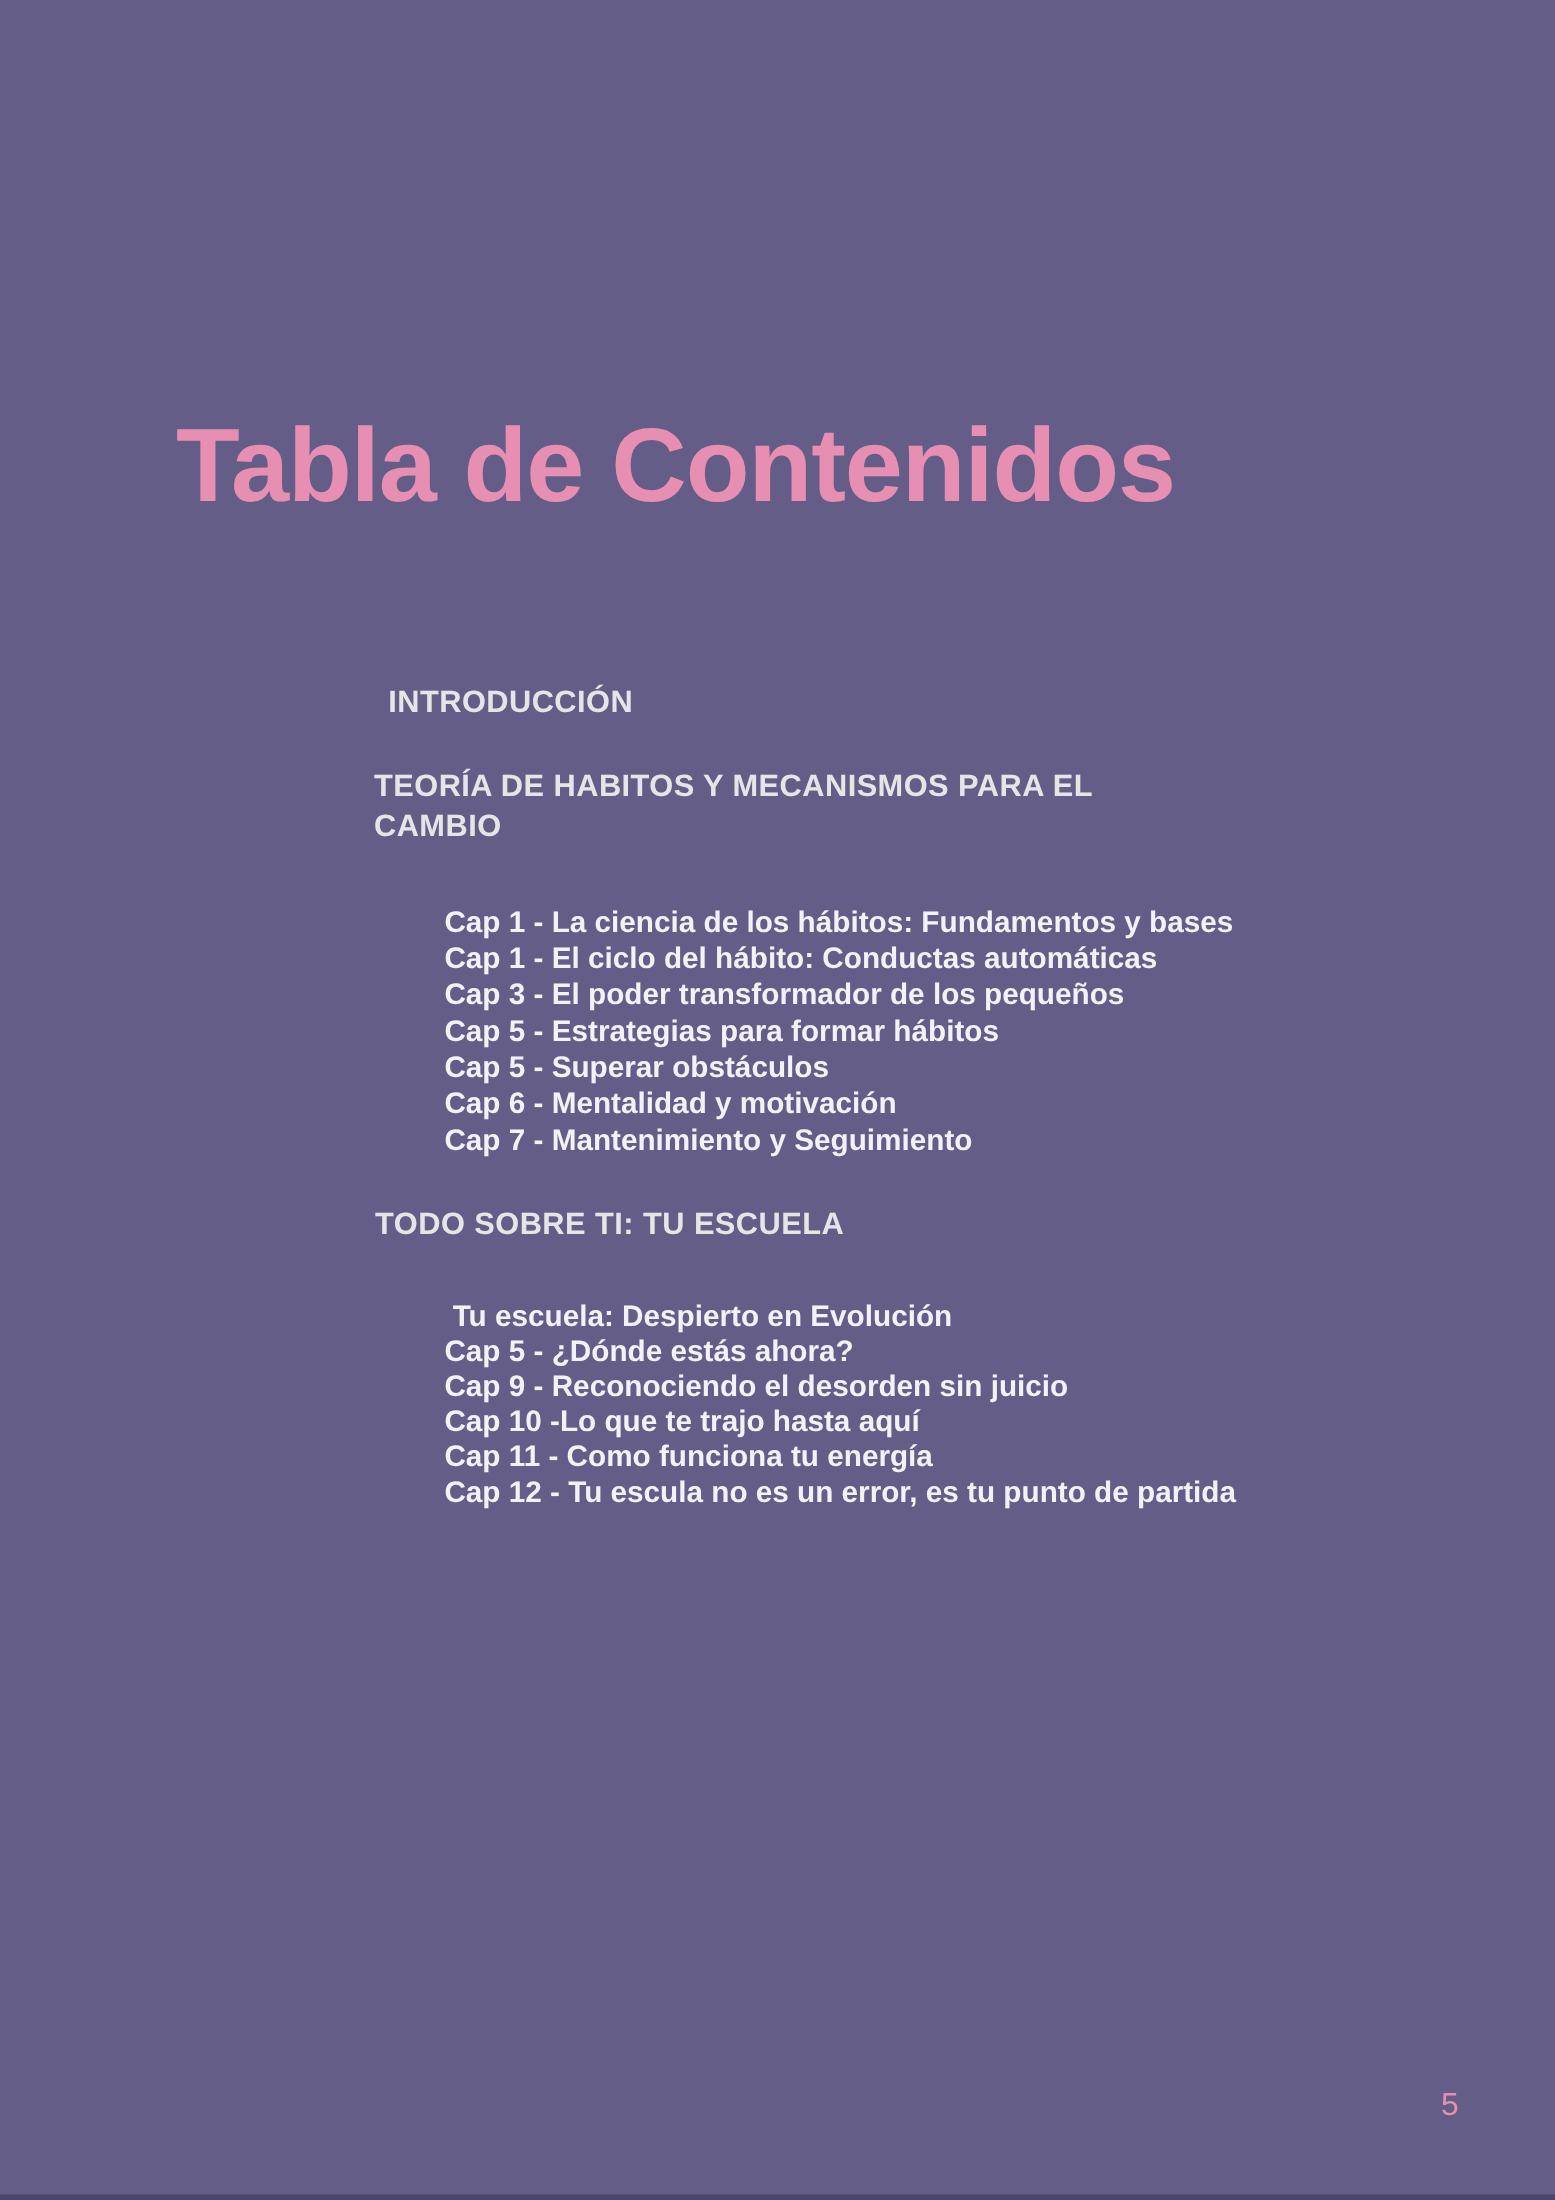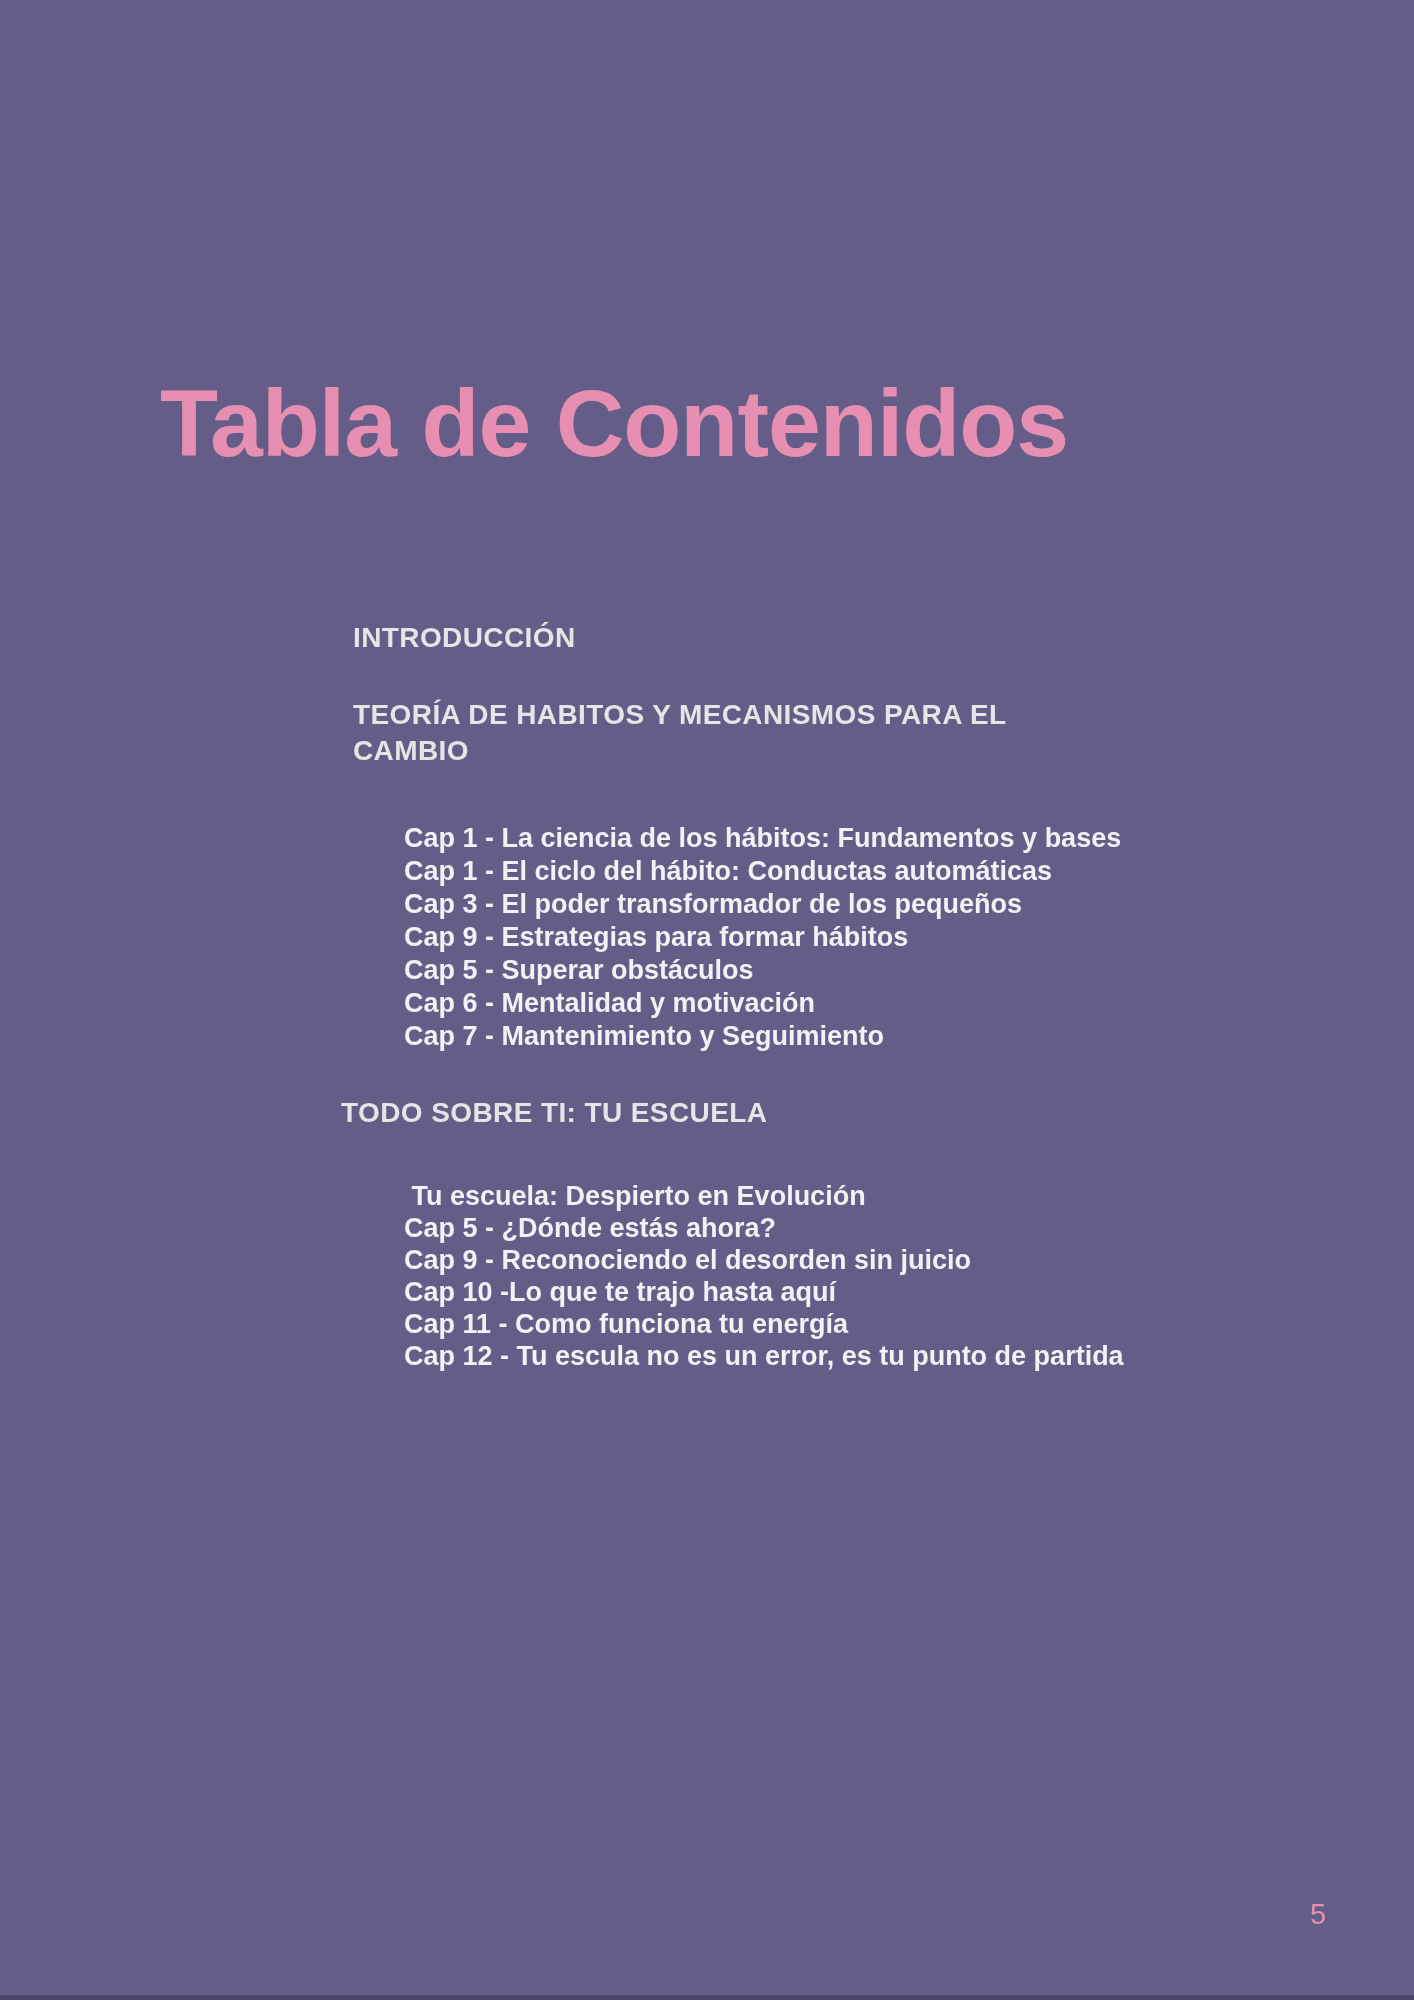--- a/index.html
+++ b/index.html
@@ -35,21 +35,21 @@
     position: absolute;
     margin: 0;
     font-size: 28px;
     font-weight: 700;
     letter-spacing: 0.4px;
     color: #e5e5e5;
     white-space: pre-line;
     line-height: 36px;
   }
   .heading-introduccion { left: 353px; top: 620px; }
-  .heading-teoria       { left: 353px; top: 697px; width: 680px; }
+  .heading-teoria       { left: 340px; top: 697px; width: 680px; }
   .heading-todo         { left: 341px; top: 1095px; }
   .chapter-list {
     position: absolute;
     left: 404px;
     color: #F3F0F6;
     font-size: 27px;
     font-weight: 700;
   }
   .list-teoria  { top: 822px; }
   .list-escuela { top: 1180px; }
@@ -84,21 +84,21 @@
 
   <h2 class="section-heading heading-introduccion">INTRODUCCIÓN</h2>
 
   <h2 class="section-heading heading-teoria">TEORÍA DE HABITOS Y MECANISMOS PARA EL
 CAMBIO</h2>
 
   <div class="chapter-list list-teoria">
     <div class="toc-item">Cap 1 - La ciencia de los hábitos: Fundamentos y bases</div>
     <div class="toc-item">Cap 1 - El ciclo del hábito: Conductas automáticas</div>
     <div class="toc-item">Cap 3 - El poder transformador de los pequeños</div>
-    <div class="toc-item">Cap 9 - Estrategias para formar hábitos</div>
+    <div class="toc-item">Cap 5 - Estrategias para formar hábitos</div>
     <div class="toc-item">Cap 5 - Superar obstáculos</div>
     <div class="toc-item">Cap 6 - Mentalidad y motivación</div>
     <div class="toc-item">Cap 7 - Mantenimiento y Seguimiento</div>
   </div>
 
   <h2 class="section-heading heading-todo">TODO SOBRE TI: TU ESCUELA</h2>
 
   <div class="chapter-list list-escuela">
     <div class="toc-item"> Tu escuela: Despierto en Evolución</div>
     <div class="toc-item">Cap 5 - ¿Dónde estás ahora?</div>

